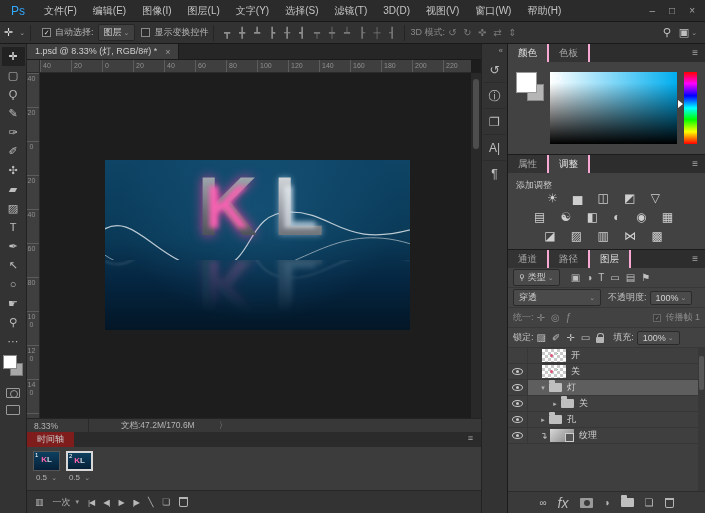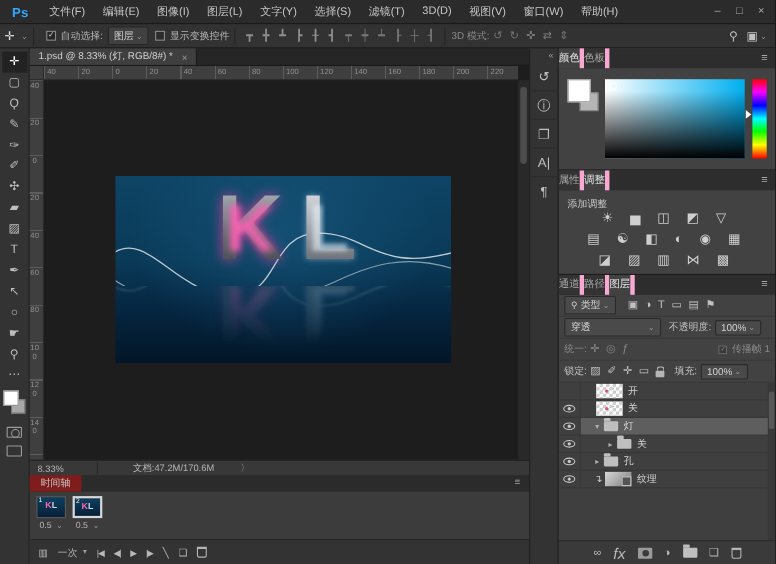--- a/index.html
+++ b/index.html
@@ -1,21 +1,21 @@
 <!DOCTYPE html>
 <html><head>
 <meta charset="utf-8">
 <style>
 *{box-sizing:border-box;margin:0;padding:0}
 body{background:#111;font-family:"Liberation Sans","DejaVu Sans",sans-serif}
 #app{position:relative;width:705px;height:513px;background:#1c1c1c;overflow:hidden;color:#c8c8c8;font-size:10px}
 .abs{position:absolute}
 
 .menubar{left:0;top:0;width:705px;height:22px;background:#2b2b2b;border-bottom:1px solid #191919;display:flex;align-items:center}
-.ps-logo{color:#31a8ff;font-weight:bold;font-size:12px;padding:0 11px}
+.ps-logo{color:#31a8ff;font-weight:normal;font-size:12px;padding:0 11px}
 .menu-item{padding:0 8px;font-size:10px;color:#c6c6c6;white-space:nowrap}
 .win-controls{margin-left:auto;display:flex;gap:14px;padding-right:10px;color:#a8a8a8;font-size:10px}
 
 .optionsbar{left:0;top:22px;width:705px;height:22px;background:#323232;border-bottom:1px solid #191919;display:flex;align-items:center;font-size:9px;color:#b5b5b5}
 .ob-sep{width:1px;height:16px;background:#242424;margin:0 5px}
 .ob-tool{padding:0 4px;color:#ddd;font-size:11px}
 .caret{font-size:7px;color:#9a9a9a;margin-left:2px}
 .cbox{display:inline-block;width:9px;height:9px;border:1px solid #8a8a8a;background:#262626;margin:0 4px 0 6px;text-align:center;line-height:8px;font-size:7px;color:#ddd}
 .dd{background:#404040;border:1px solid #262626;border-radius:2px;padding:1px 5px;margin-left:4px;color:#cfcfcf;display:inline-flex;align-items:center}
 .ob-ico{width:15px;text-align:center;color:#8f8f8f;font-size:10px}
@@ -79,21 +79,21 @@
 .tl-ctrl{position:absolute;left:0;bottom:0;width:454px;height:23px;background:#333;border-top:1px solid #272727;display:flex;align-items:center;gap:9px;padding-left:8px;font-size:9px;color:#b8b8b8}
 .tl-loop{display:inline-flex;align-items:center;gap:3px}
 .tl-btn{font-size:8px;letter-spacing:-1px}
 
 .strip{left:481px;top:44px;width:27px;height:469px;background:#333;border-left:1px solid #222;border-right:1px solid #1a1a1a;display:flex;flex-direction:column;align-items:center}
 .strip .col{font-size:8px;color:#9a9a9a;align-self:flex-end;padding:2px 4px}
 .strip-ico{width:23px;height:26px;line-height:26px;text-align:center;color:#c0c0c0;font-size:12px;border-bottom:1px solid #2c2c2c}
 
 .panel{background:#424242}
 .ptabs{height:18px;background:#2d2d2d;display:flex}
-.ptab{padding:0 0;line-height:18px;background:#333;color:#a8a8a8;font-size:9.5px;border-right:4px solid #f9a8d4}
+.ptab{padding:0 10px;line-height:18px;background:#333;color:#a8a8a8;font-size:9.5px;border-right:2px solid #f9a8d4}
 .ptab.on{background:#424242;color:#e2e2e2}
 .pmenu{margin-left:auto;color:#a8a8a8;padding:0 7px;line-height:18px}
 .colorpanel{left:508px;top:44px;width:197px;height:110px}
 .cp-fg{position:absolute;left:8px;top:28px;width:21px;height:21px;background:#fff;border:1px solid #999;z-index:2}
 .cp-bg{position:absolute;left:19px;top:40px;width:17px;height:17px;background:#b5b5b5;border:1px solid #888}
 .satfield{position:absolute;left:42px;top:28px;width:127px;height:72px;background:linear-gradient(to top,#000,rgba(0,0,0,0) 85%),linear-gradient(to right,#fff,#00aeef)}
 .satmark{position:absolute;left:4px;top:3px;width:7px;height:7px;border:1px solid #fff;border-radius:50%}
 .hue{position:absolute;left:176px;top:28px;width:13px;height:72px;background:linear-gradient(180deg,#f00 0%,#f0f 16%,#00f 33%,#0ff 50%,#0f0 66%,#ff0 83%,#f00 100%)}
 .huearrow{position:absolute;left:170px;top:56px;width:0;height:0;border-top:4px solid transparent;border-bottom:4px solid transparent;border-left:5px solid #fff}
 .adjpanel{left:508px;top:155px;width:197px;height:94px}

